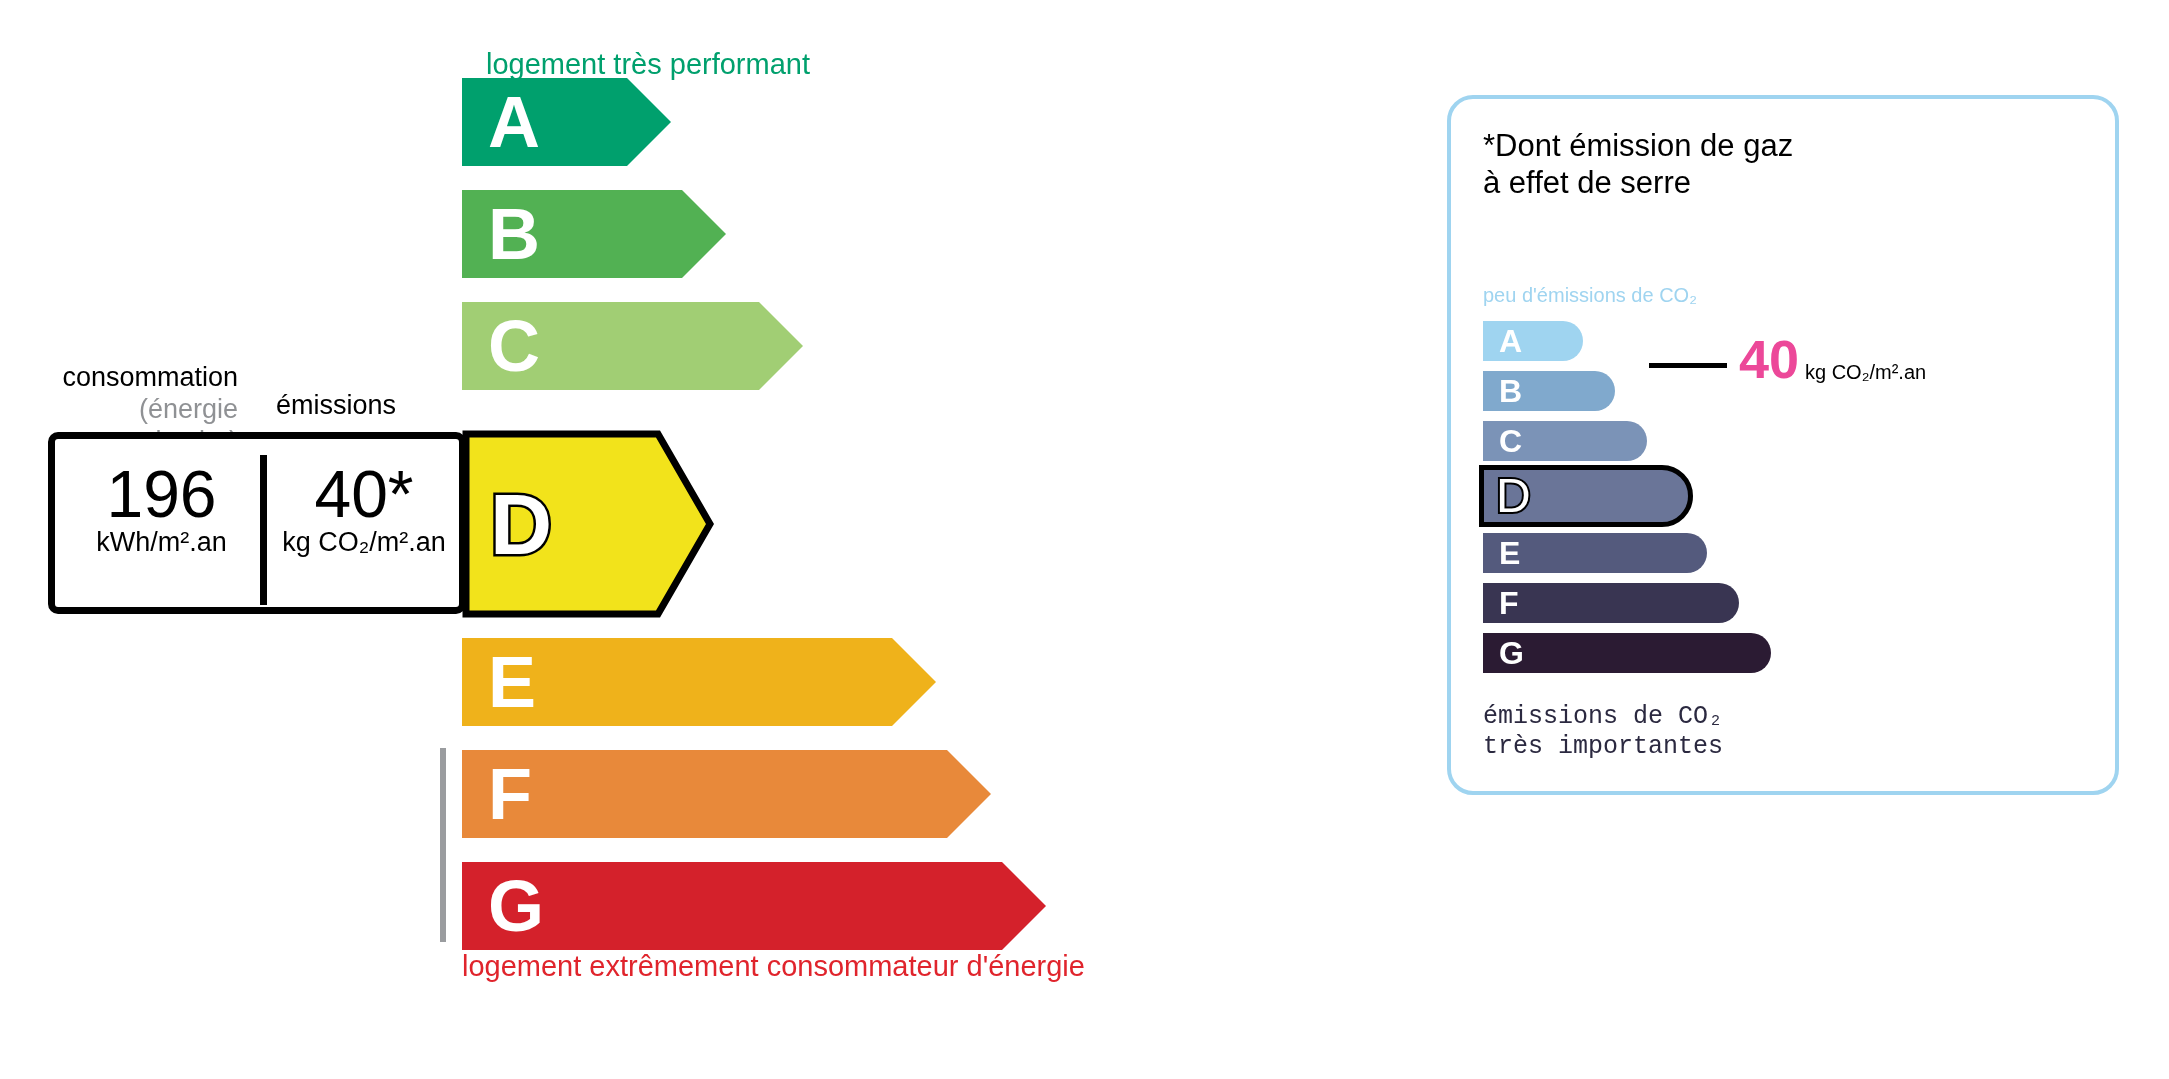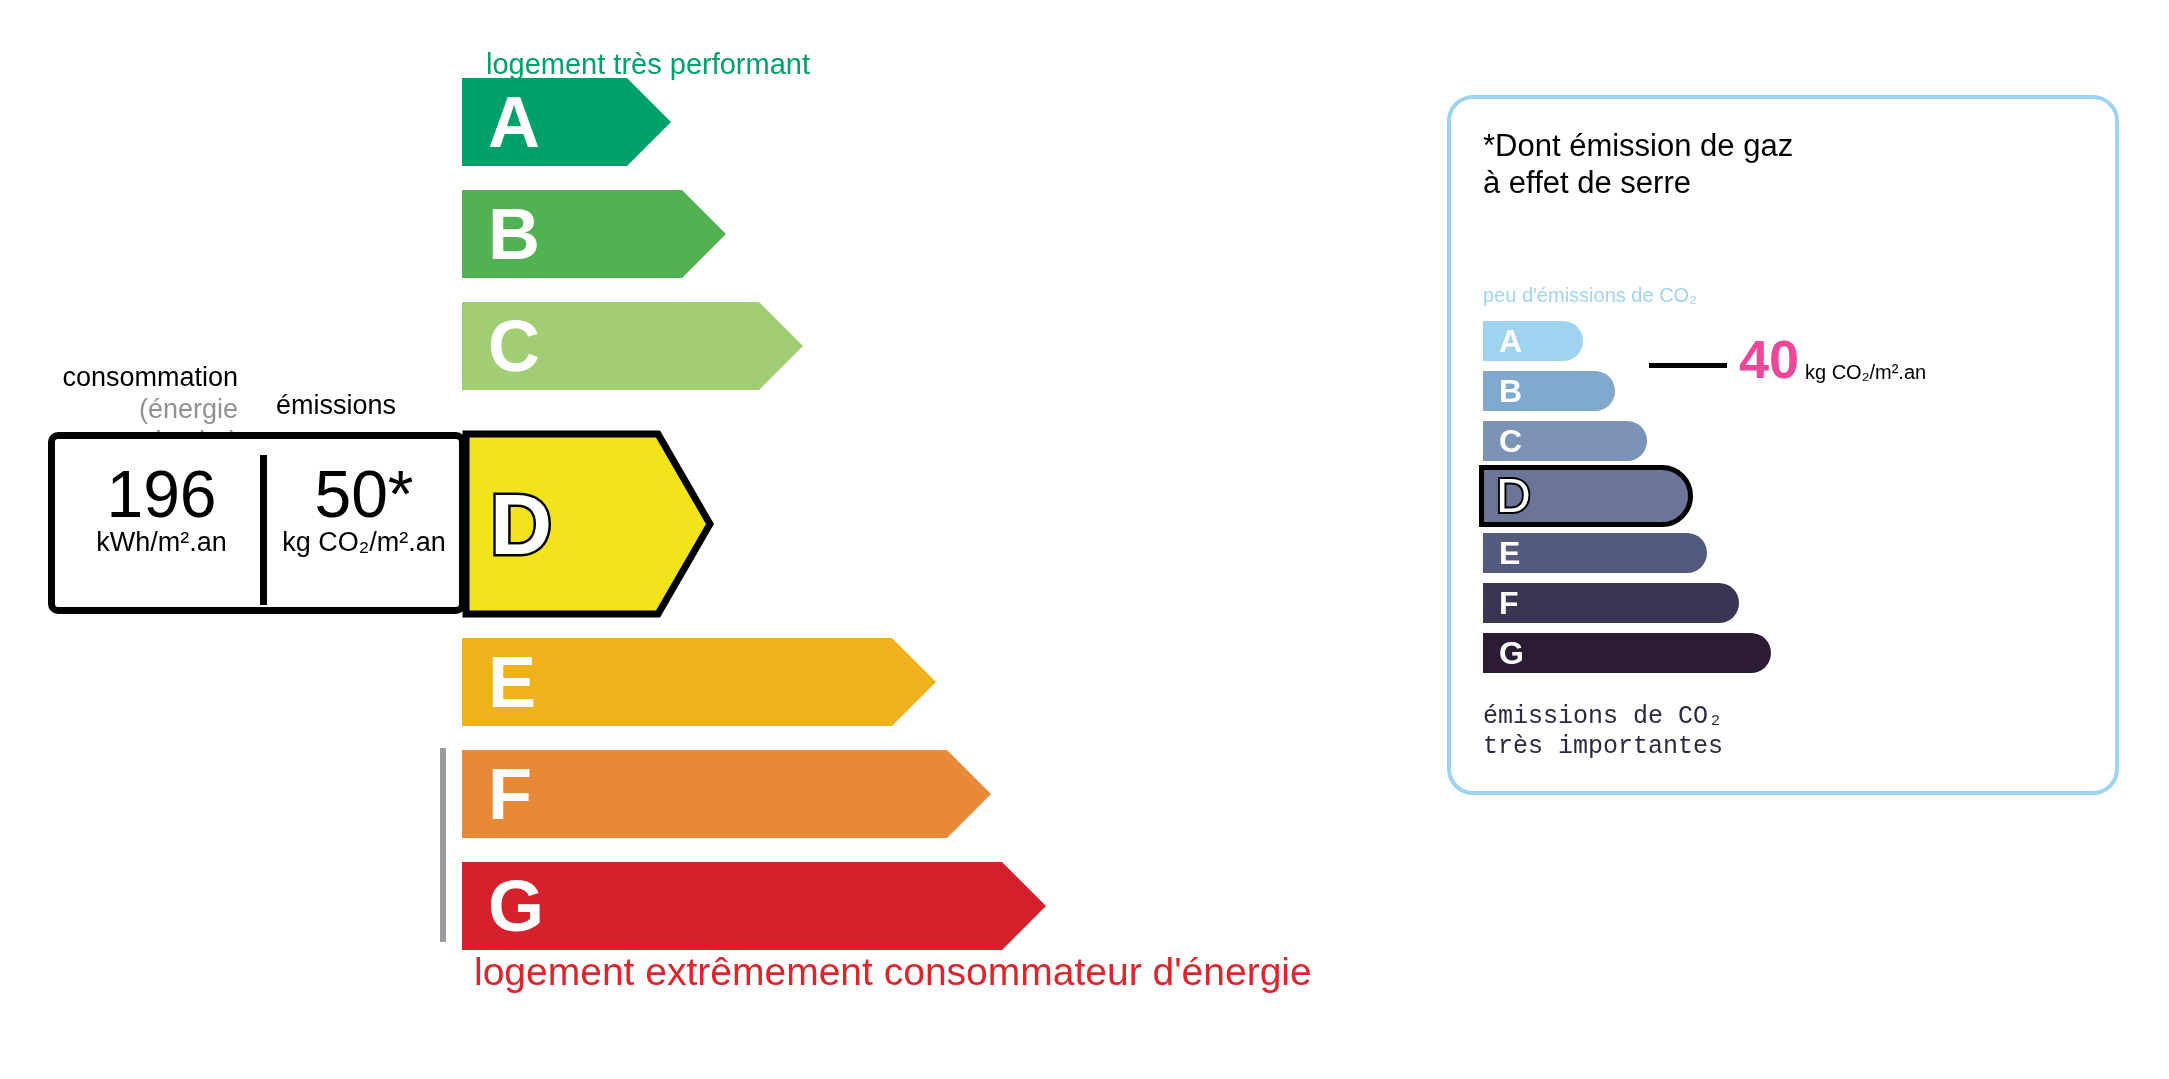--- a/index.html
+++ b/index.html
@@ -25,24 +25,23 @@
     position: absolute;
     left: 462px; top: 48px;
     font-size: 29px;
     color: #00a06d;
     white-space: nowrap;
     margin-left: 24px;
   }
   #dpe-bottom-caption {
     position: absolute;
     left: 462px; top: 950px;
-    font-size: 39px;
+    font-size: 29px;
     color: #e0242c;
     white-space: nowrap;
-    margin-left: 12px;
   }
 
   .arrow-row {
     position: absolute;
     left: 462px;
     height: 88px;
   }
   .arrow {
     position: relative;
     height: 100%;
@@ -338,21 +337,21 @@
   </div>
   <div id="label-emissions">émissions</div>
 
   <div id="value-box">
     <div id="value-divider"></div>
     <div class="value-cell" id="cell-consumption">
       <div class="value-num">196</div>
       <div class="value-unit">kWh/m².an</div>
     </div>
     <div class="value-cell" id="cell-emission">
-      <div class="value-num">50*</div>
+      <div class="value-num">40*</div>
       <div class="value-unit">kg CO₂/m².an</div>
     </div>
   </div>
 
 
 </div>
 
 <div id="ges-panel">
 
   <div id="ges-title">*Dont émission de gaz

